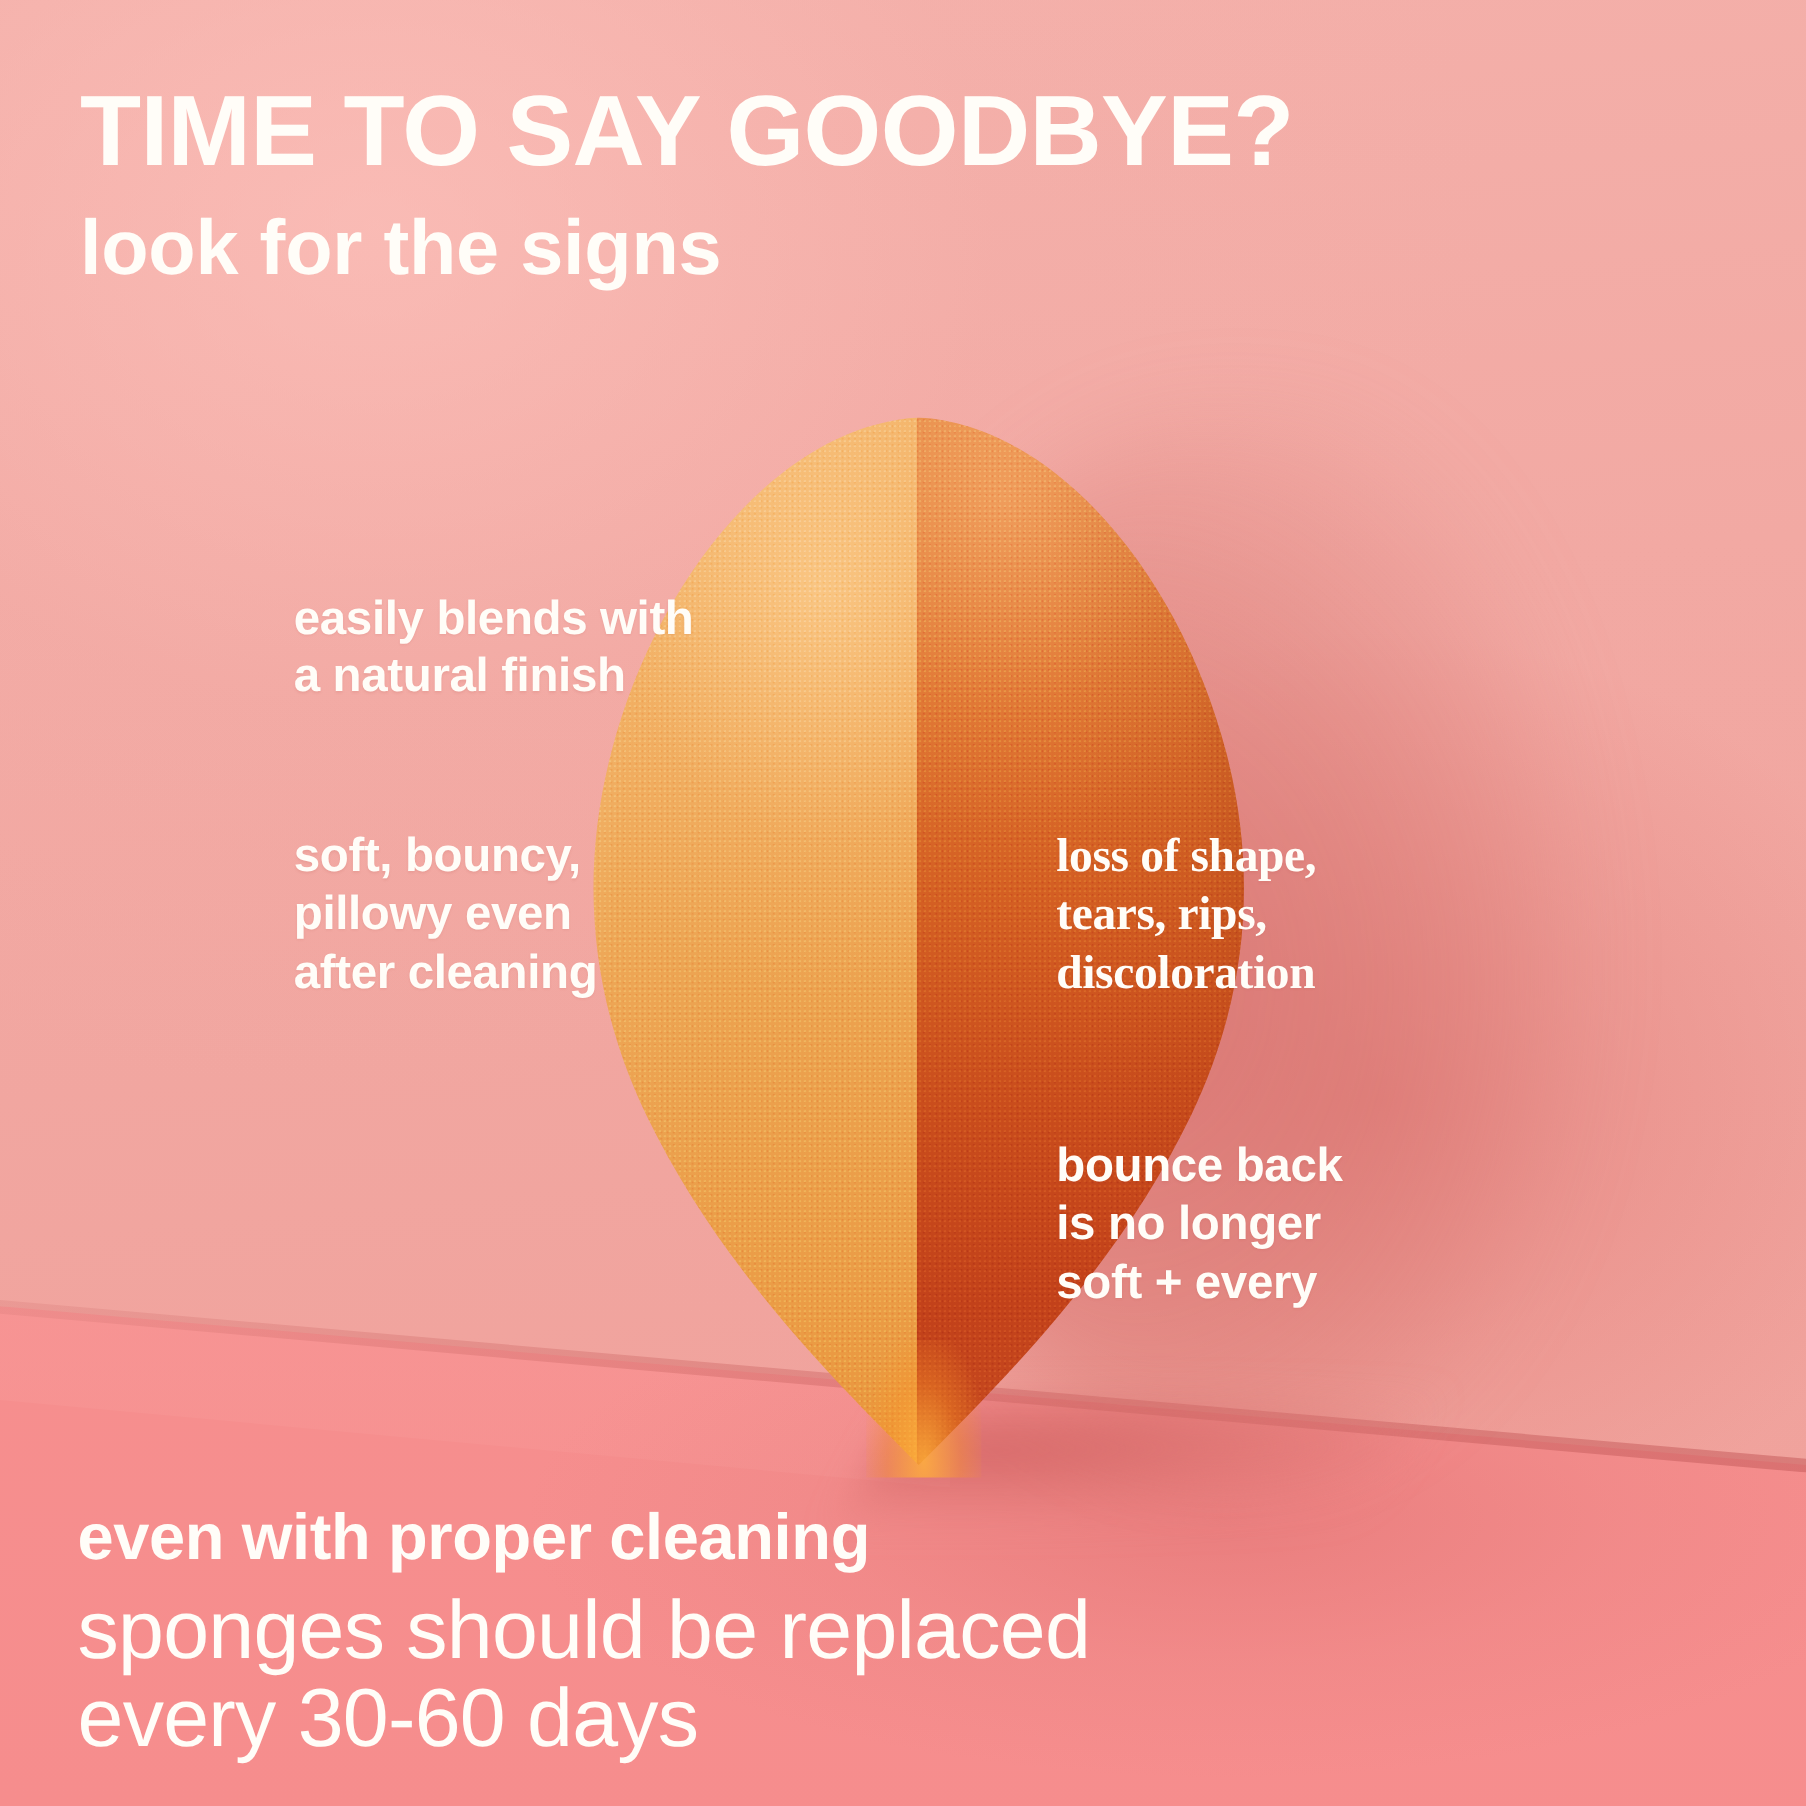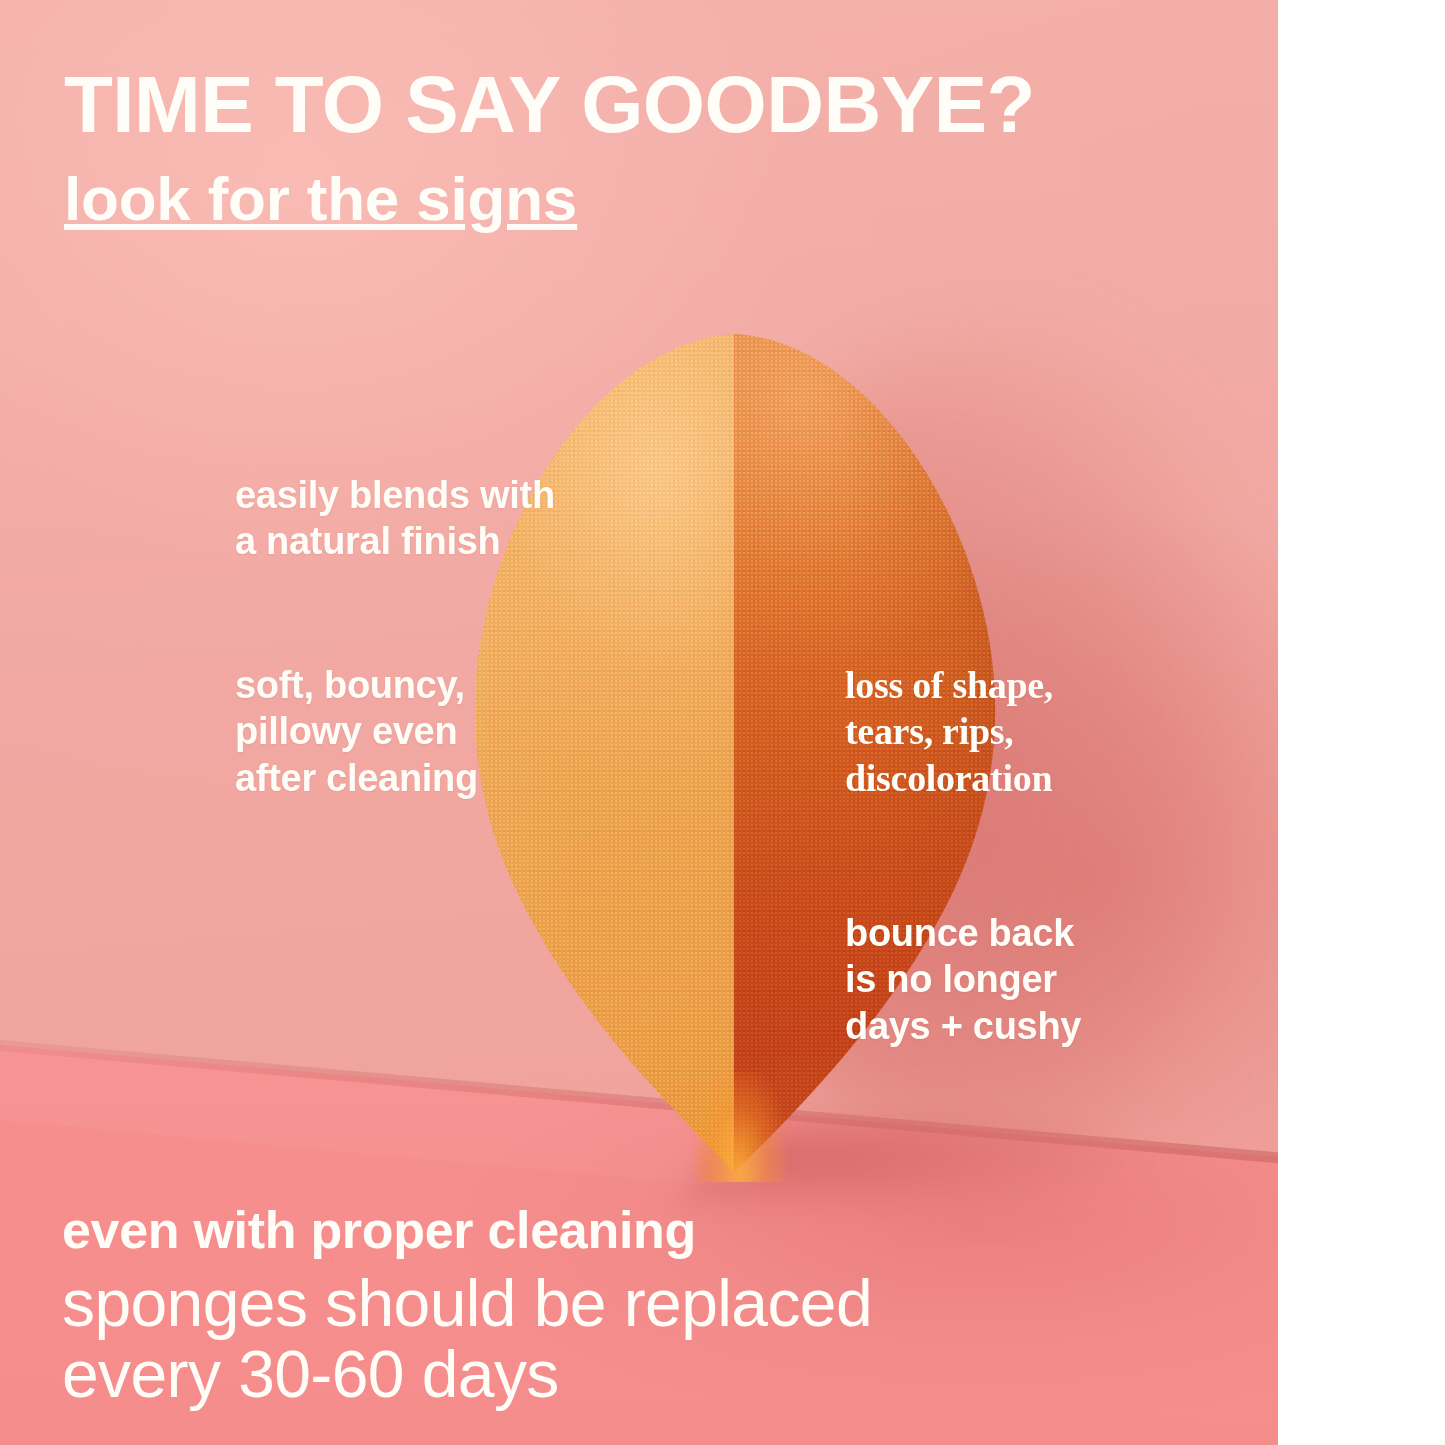--- a/index.html
+++ b/index.html
@@ -4,21 +4,21 @@
 <title>Makeup Sponge Replacement Infographic</title>
 <style>
   html, body {
     margin: 0;
     padding: 0;
     background: #ffffff;
   }
 
   #stage {
     position: relative;
-    width: 1278px;
+    width: 1445px;
     height: 1445px;
     overflow: hidden;
     font-family: "Liberation Sans", "DejaVu Sans", sans-serif;
     background: #f2a9a3;
     -webkit-font-smoothing: antialiased;
   }
 
   
   .wall {
     position: absolute;
@@ -238,21 +238,20 @@
   }
 
   .subhead {
     left: 64px;
     top: 168px;
     font-size: 62px;
     line-height: 1.0;
     font-weight: 600;
     letter-spacing: -0.2px;
     white-space: nowrap;
-    text-decoration: underline;
   }
 
   .callout {
     font-size: 38px;
     line-height: 1.22;
     font-weight: 600;
     letter-spacing: -0.3px;
     white-space: pre-line;
     text-shadow: 0 1px 2px rgba(170,70,68,0.12);
   }
@@ -316,20 +315,20 @@
   <div class="txt callout left-2">soft, bouncy,
 pillowy even
 after cleaning</div>
 
   <div class="txt callout right-1">loss of shape,
 tears, rips,
 discoloration</div>
 
   <div class="txt callout right-2">bounce back
 is no longer
-days + cushy</div>
+soft + every</div>
 
   <div class="txt footer-line1">even with proper cleaning</div>
 
   <div class="txt footer-big">sponges should be replaced
 every 30-60 days</div>
 
 </div>
 
 </body></html>

